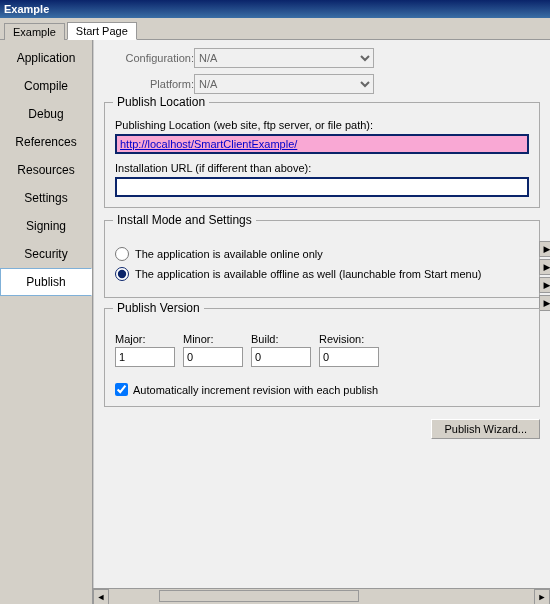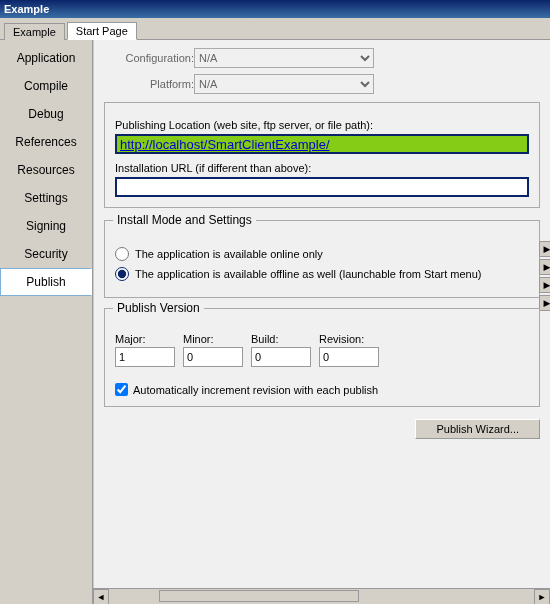--- a/index.html
+++ b/index.html
@@ -130,23 +130,23 @@
 
     
     .field-label {
       font-size: 11px;
       margin-bottom: 3px;
       color: #000;
     }
     .text-input {
       width: 100%;
       height: 20px;
-      font-size: 13px;
+      font-size: 11px;
       border: 2px solid #0a246a;
-      background: #84cc16;
+      background: #f9a8d4;
       padding: 1px 3px;
       color: #00f;
       text-decoration: underline;
     }
     .text-input-normal {
       width: 100%;
       height: 20px;
       font-size: 11px;
       border: 2px solid #0a246a;
       background: #fff;
@@ -213,21 +213,21 @@
     .button-row {
       display: flex;
       justify-content: flex-end;
       margin-top: 12px;
     }
     .btn {
       background: #d4d0c8;
       border: 1px solid #999;
       border-top-color: #fff;
       border-left-color: #fff;
-      padding: 3px 20px;
+      padding: 3px 12px;
       font-size: 11px;
       cursor: pointer;
       min-width: 90px;
       margin-left: 40px;
     }
 
     
     .bottom-scrollbar {
       height: 16px;
       background: #d4d0c8;
@@ -339,20 +339,21 @@
       </div>
 
       <div class="config-row">
         <span class="config-label">Platform:</span>
         <select class="config-select">
           <option>N/A</option>
         </select>
       </div>
 
       <div class="section-box">
+        <span class="section-title">Publish Location</span>
 
         <div class="field-group">
           <div class="field-label">Publishing Location (web site, ftp server, or file path):</div>
           <input type="text" class="text-input" value="http://localhost/SmartClientExample/" style="color: rgb(0, 0, 204); text-decoration: underline;">
         </div>
 
         <div class="field-group">
           <div class="field-label">Installation URL (if different than above):</div>
           <input type="text" class="text-input-normal" value="" style="">
         </div>

